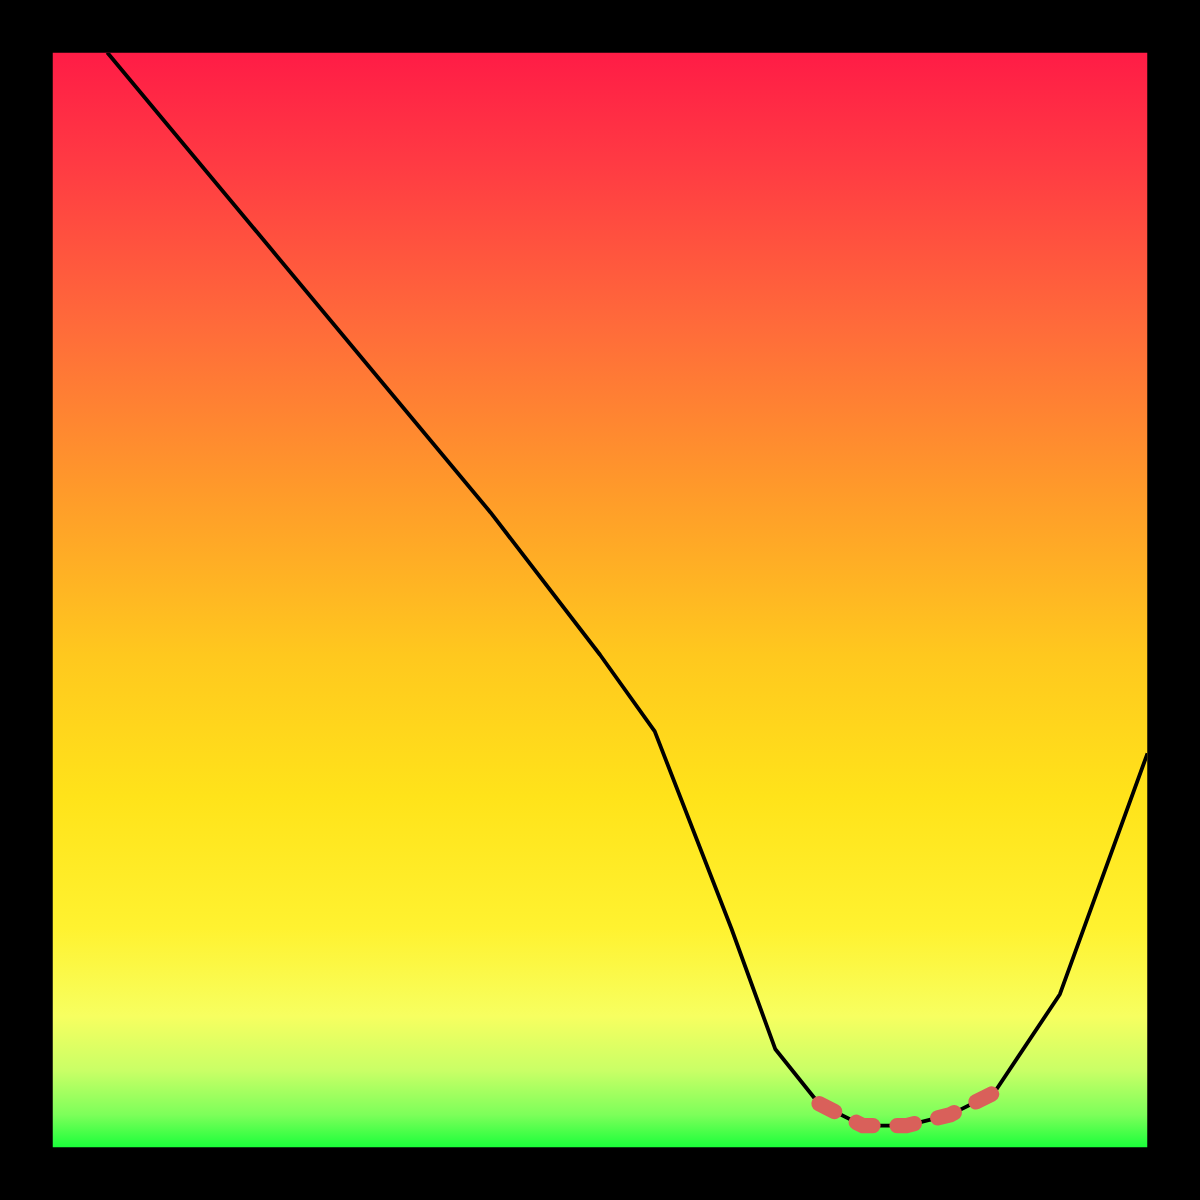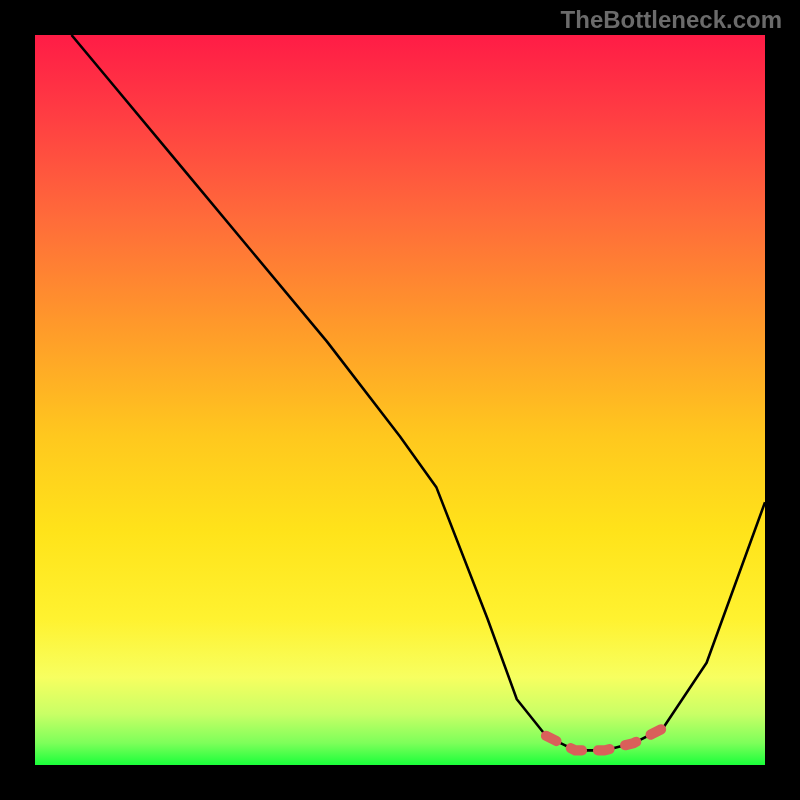--- a/index.html
+++ b/index.html
@@ -53,21 +53,20 @@
     right: 18px;
     color: #6b6b6b;
     font: 600 24px Arial, Helvetica, sans-serif;
   }
 </style>
 </head>
 <body>
 
 <div class="wrap">
 
-  <div class="watermark">TheBottleneck.com</div>
 
   <div class="plot">
     <div class="grad"></div>
 
     <svg class="curve" viewBox="0 0 100 100" preserveAspectRatio="none">
       <polyline fill="none" stroke-width="0.35" stroke-linejoin="round" stroke="#000000" points="5,0 10,6 20,18 30,30 40,42 50,55 55,62 62,80 66,91 70,96 74,98 78,98 82,97 86,95 92,86 100,64"></polyline>
 
       <polyline fill="none" stroke-width="1.4" stroke-linecap="round" stroke-dasharray="1.6 2.2" stroke="#d9605a" points="70,96 74,98 78,98 82,97 86,95"></polyline>
     </svg>
   </div>

